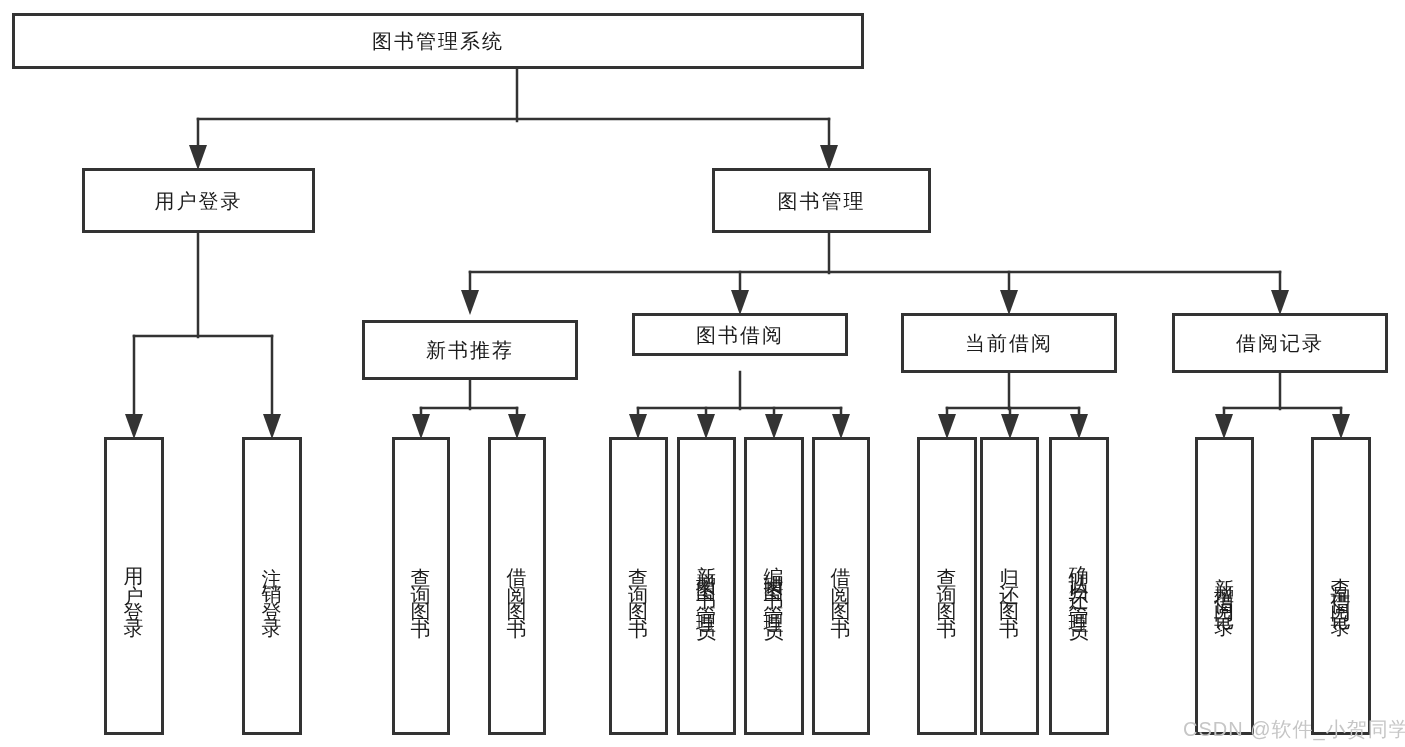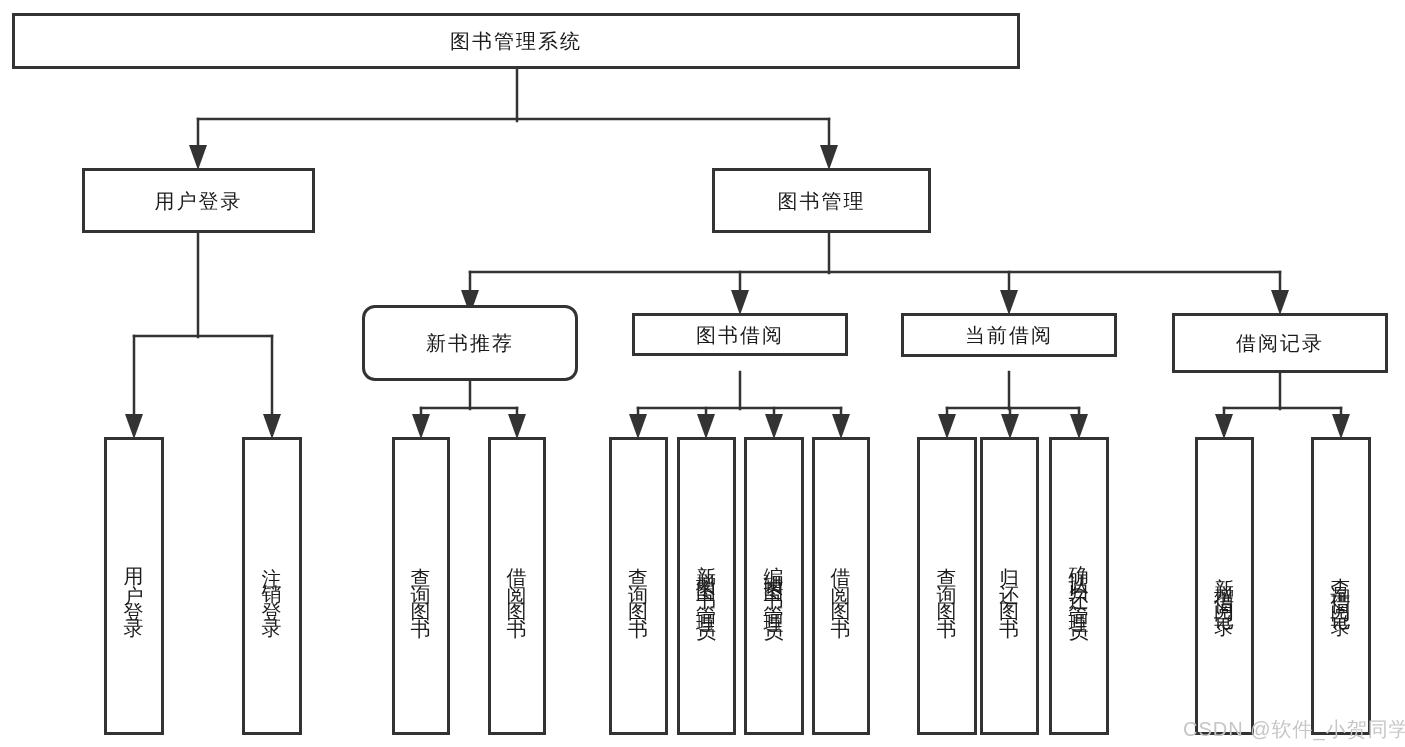--- a/index.html
+++ b/index.html
@@ -133,28 +133,28 @@
     <g>
       <path d="M1280 372 V409"></path>
       <path d="M1224 408 H1341"></path>
       <path d="M1224 408 V419"></path>
       <path d="M1341 408 V419"></path>
       <polygon points="1215,414 1233,414 1224,439"></polygon>
       <polygon points="1332,414 1350,414 1341,439"></polygon>
     </g>
   </svg>
 
-  <div class="box hbox" style="left:12px; top:13px; width:1008px; height:56px;">图书管理系统</div>
+  <div class="box hbox" style="left:12px; top:13px; width:852px; height:56px;">图书管理系统</div>
 
   <div class="box hbox" style="left:82px; top:168px; width:233px; height:65px;">用户登录</div>
   <div class="box hbox" style="left:712px; top:168px; width:219px; height:65px;">图书管理</div>
 
-  <div class="box hbox" style="left:362px; top:305px; width:216px; height:76px;border-radius:13px;">新书推荐</div>
+  <div class="box hbox" style="left:362px; top:320px; width:216px; height:60px;">新书推荐</div>
   <div class="box hbox" style="left:632px; top:313px; width:216px; height:43px;">图书借阅</div>
-  <div class="box hbox" style="left:901px; top:313px; width:216px; height:44px;">当前借阅</div>
+  <div class="box hbox" style="left:901px; top:313px; width:216px; height:60px;">当前借阅</div>
   <div class="box hbox" style="left:1172px; top:313px; width:216px; height:60px;">借阅记录</div>
 
   <div class="box vbox" style="left:104px; top:437px; width:60px; height:298px;">用户登录</div>
   <div class="box vbox" style="left:242px; top:437px; width:60px; height:298px;">注销登录</div>
 
   <div class="box vbox" style="left:392px; top:437px; width:58px; height:298px;">查询图书</div>
   <div class="box vbox" style="left:488px; top:437px; width:58px; height:298px;">借阅图书</div>
 
   <div class="box vbox" style="left:609px; top:437px; width:59px; height:298px;">查询图书</div>
   <div class="box vbox dense" style="left:677px; top:437px; width:59px; height:298px;">新增图书（管理员）</div>

